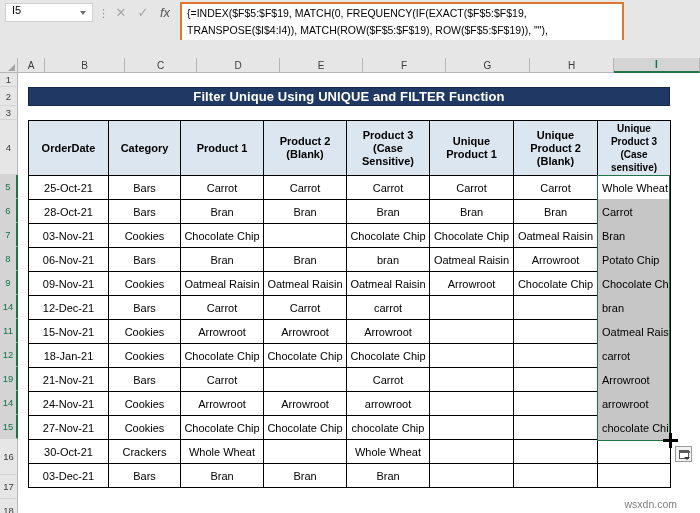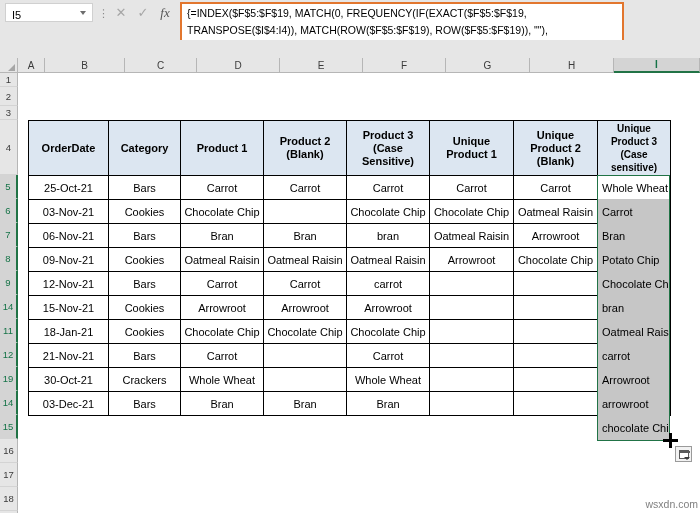--- a/index.html
+++ b/index.html
@@ -16,21 +16,21 @@
     position: absolute; left: 0; top: 0;
     width: 700px; height: 40px;
     background: #e6e6e6;
     display: flex; align-items: flex-start;
   }
   .namebox {
     margin-top: 3px; margin-left: 5px;
     width: 88px; height: 19px;
     background: #ffffff;
     border: 1px solid #d0d0d0;
-    display: flex; align-items: flex-end;
+    display: flex; align-items: flex-start;
     font-size: 11px; color: #000;
     padding-left: 6px;
     position: relative;
   }
   .namebox .nb-caret {
     position: absolute; right: 6px; top: 7px;
     width: 0; height: 0;
     border-left: 3.5px solid transparent;
     border-right: 3.5px solid transparent;
     border-top: 4px solid #6d6d6d;
@@ -40,21 +40,21 @@
     width: 13px; height: 19px;
     display: flex; align-items: center; justify-content: center;
     color: #8a8a8a; font-size: 11px; line-height: 8px;
   }
   .fb-btn {
     margin-top: 3px;
     width: 22px; height: 19px;
     display: flex; align-items: center; justify-content: center;
     font-size: 13px; color: #a6a6a6;
   }
-  .fb-btn.fx { color: #555; font-style: italic; font-family: Liberation Serif, serif; font-size: 13px; }
+  .fb-btn.fx { color: #555; font-style: italic; font-family: Liberation Sans, sans-serif; font-size: 13px; }
   .formula-input {
     margin-top: 2px; margin-left: 4px;
     width: 444px; min-height: 36px;
     background: #ffffff;
     border: 2px solid #e2762e;
     font-size: 10.5px;
     line-height: 17px;
     color: #000;
     padding: 1px 4px 0 5px;
     white-space: normal;
@@ -230,21 +230,21 @@
   .autofill-badge .caret {
     position: absolute; right: 1px; bottom: 1px;
     width: 0; height: 0;
     border-left: 3px solid transparent;
     border-right: 3px solid transparent;
     border-top: 3px solid #3a3a3a;
   }
 
   .watermark {
     position: absolute;
-    right: 2px; bottom: 3px;
+    right: 23px; bottom: 3px;
     font-size: 10.5px;
     color: #808080;
     z-index: 30;
   }
 </style>
 </head>
 <body>
 
 <div class="formula-strip">
   <div class="namebox">
@@ -285,28 +285,29 @@
     <div class="rh sel" style="height:24px">6</div>
     <div class="rh sel" style="height:24px">7</div>
     <div class="rh sel" style="height:24px">8</div>
     <div class="rh sel" style="height:24px">9</div>
     <div class="rh sel" style="height:24px">14</div>
     <div class="rh sel" style="height:24px">11</div>
     <div class="rh sel" style="height:24px">12</div>
     <div class="rh sel" style="height:24px">19</div>
     <div class="rh sel" style="height:24px">14</div>
     <div class="rh sel" style="height:24px">15</div>
-    <div class="rh" style="height:24px">16</div>
+    <div class="rh" style="height:36px">16</div>
     <div class="rh" style="height:24px">17</div>
     <div class="rh" style="height:24px">18</div>
     <div class="rh" style="height:24px">19</div>
   </div>
 
   <div class="gridbody">
 
+    <div class="title-banner" style="left:10px; top:14px; width:642px; height:19px;">Filter Unique Using UNIQUE and FILTER Function</div>
 
     <table class="tbl" style="left:10px; top:47px; width:642px;">
       <colgroup>
         <col style="width:80px">
           <col style="width:72px">
           <col style="width:83px">
         <col style="width:83px">
           <col style="width:83px">
           <col style="width:84px">
         <col style="width:84px">
@@ -353,20 +354,30 @@
           <td>25-Oct-21</td>
           <td>Bars</td>
           <td>Carrot</td>
           <td>Carrot</td>
           <td>Carrot</td>
           <td>Carrot</td>
           <td>Carrot</td>
           <td></td>
         </tr>
         <tr>
+          <td>28-Oct-21</td>
+          <td>Bars</td>
+          <td>Bran</td>
+          <td>Bran</td>
+          <td>Bran</td>
+          <td>Bran</td>
+          <td>Bran</td>
+          <td></td>
+        </tr>
+        <tr>
           <td>03-Nov-21</td>
           <td>Cookies</td>
           <td>Chocolate Chip</td>
           <td class="blank"></td>
           <td>Chocolate Chip</td>
           <td>Chocolate Chip</td>
           <td>Oatmeal Raisin</td>
           <td></td>
         </tr>
         <tr>
@@ -383,21 +394,21 @@
           <td>09-Nov-21</td>
           <td>Cookies</td>
           <td>Oatmeal Raisin</td>
           <td>Oatmeal Raisin</td>
           <td>Oatmeal Raisin</td>
           <td>Arrowroot</td>
           <td>Chocolate Chip</td>
           <td></td>
         </tr>
         <tr>
-          <td>12-Nov-21</td>
+          <td>12-Dec-21</td>
           <td>Bars</td>
           <td>Carrot</td>
           <td>Carrot</td>
           <td>carrot</td>
           <td></td>
           <td></td>
           <td></td>
         </tr>
         <tr>
           <td>15-Nov-21</td>
@@ -418,20 +429,40 @@
           <td></td>
           <td></td>
           <td></td>
         </tr>
         <tr>
           <td>21-Nov-21</td>
           <td>Bars</td>
           <td>Carrot</td>
           <td class="blank"></td>
           <td>Carrot</td>
+          <td></td>
+          <td></td>
+          <td></td>
+        </tr>
+        <tr>
+          <td>24-Nov-21</td>
+          <td>Cookies</td>
+          <td>Arrowroot</td>
+          <td>Arrowroot</td>
+          <td>arrowroot</td>
+          <td></td>
+          <td></td>
+          <td></td>
+        </tr>
+        <tr>
+          <td>27-Nov-21</td>
+          <td>Cookies</td>
+          <td>Chocolate Chip</td>
+          <td>Chocolate Chip</td>
+          <td>chocolate Chip</td>
           <td></td>
           <td></td>
           <td></td>
         </tr>
         <tr>
           <td>30-Oct-21</td>
           <td>Crackers</td>
           <td>Whole Wheat</td>
           <td class="blank"></td>
           <td>Whole Wheat</td>

